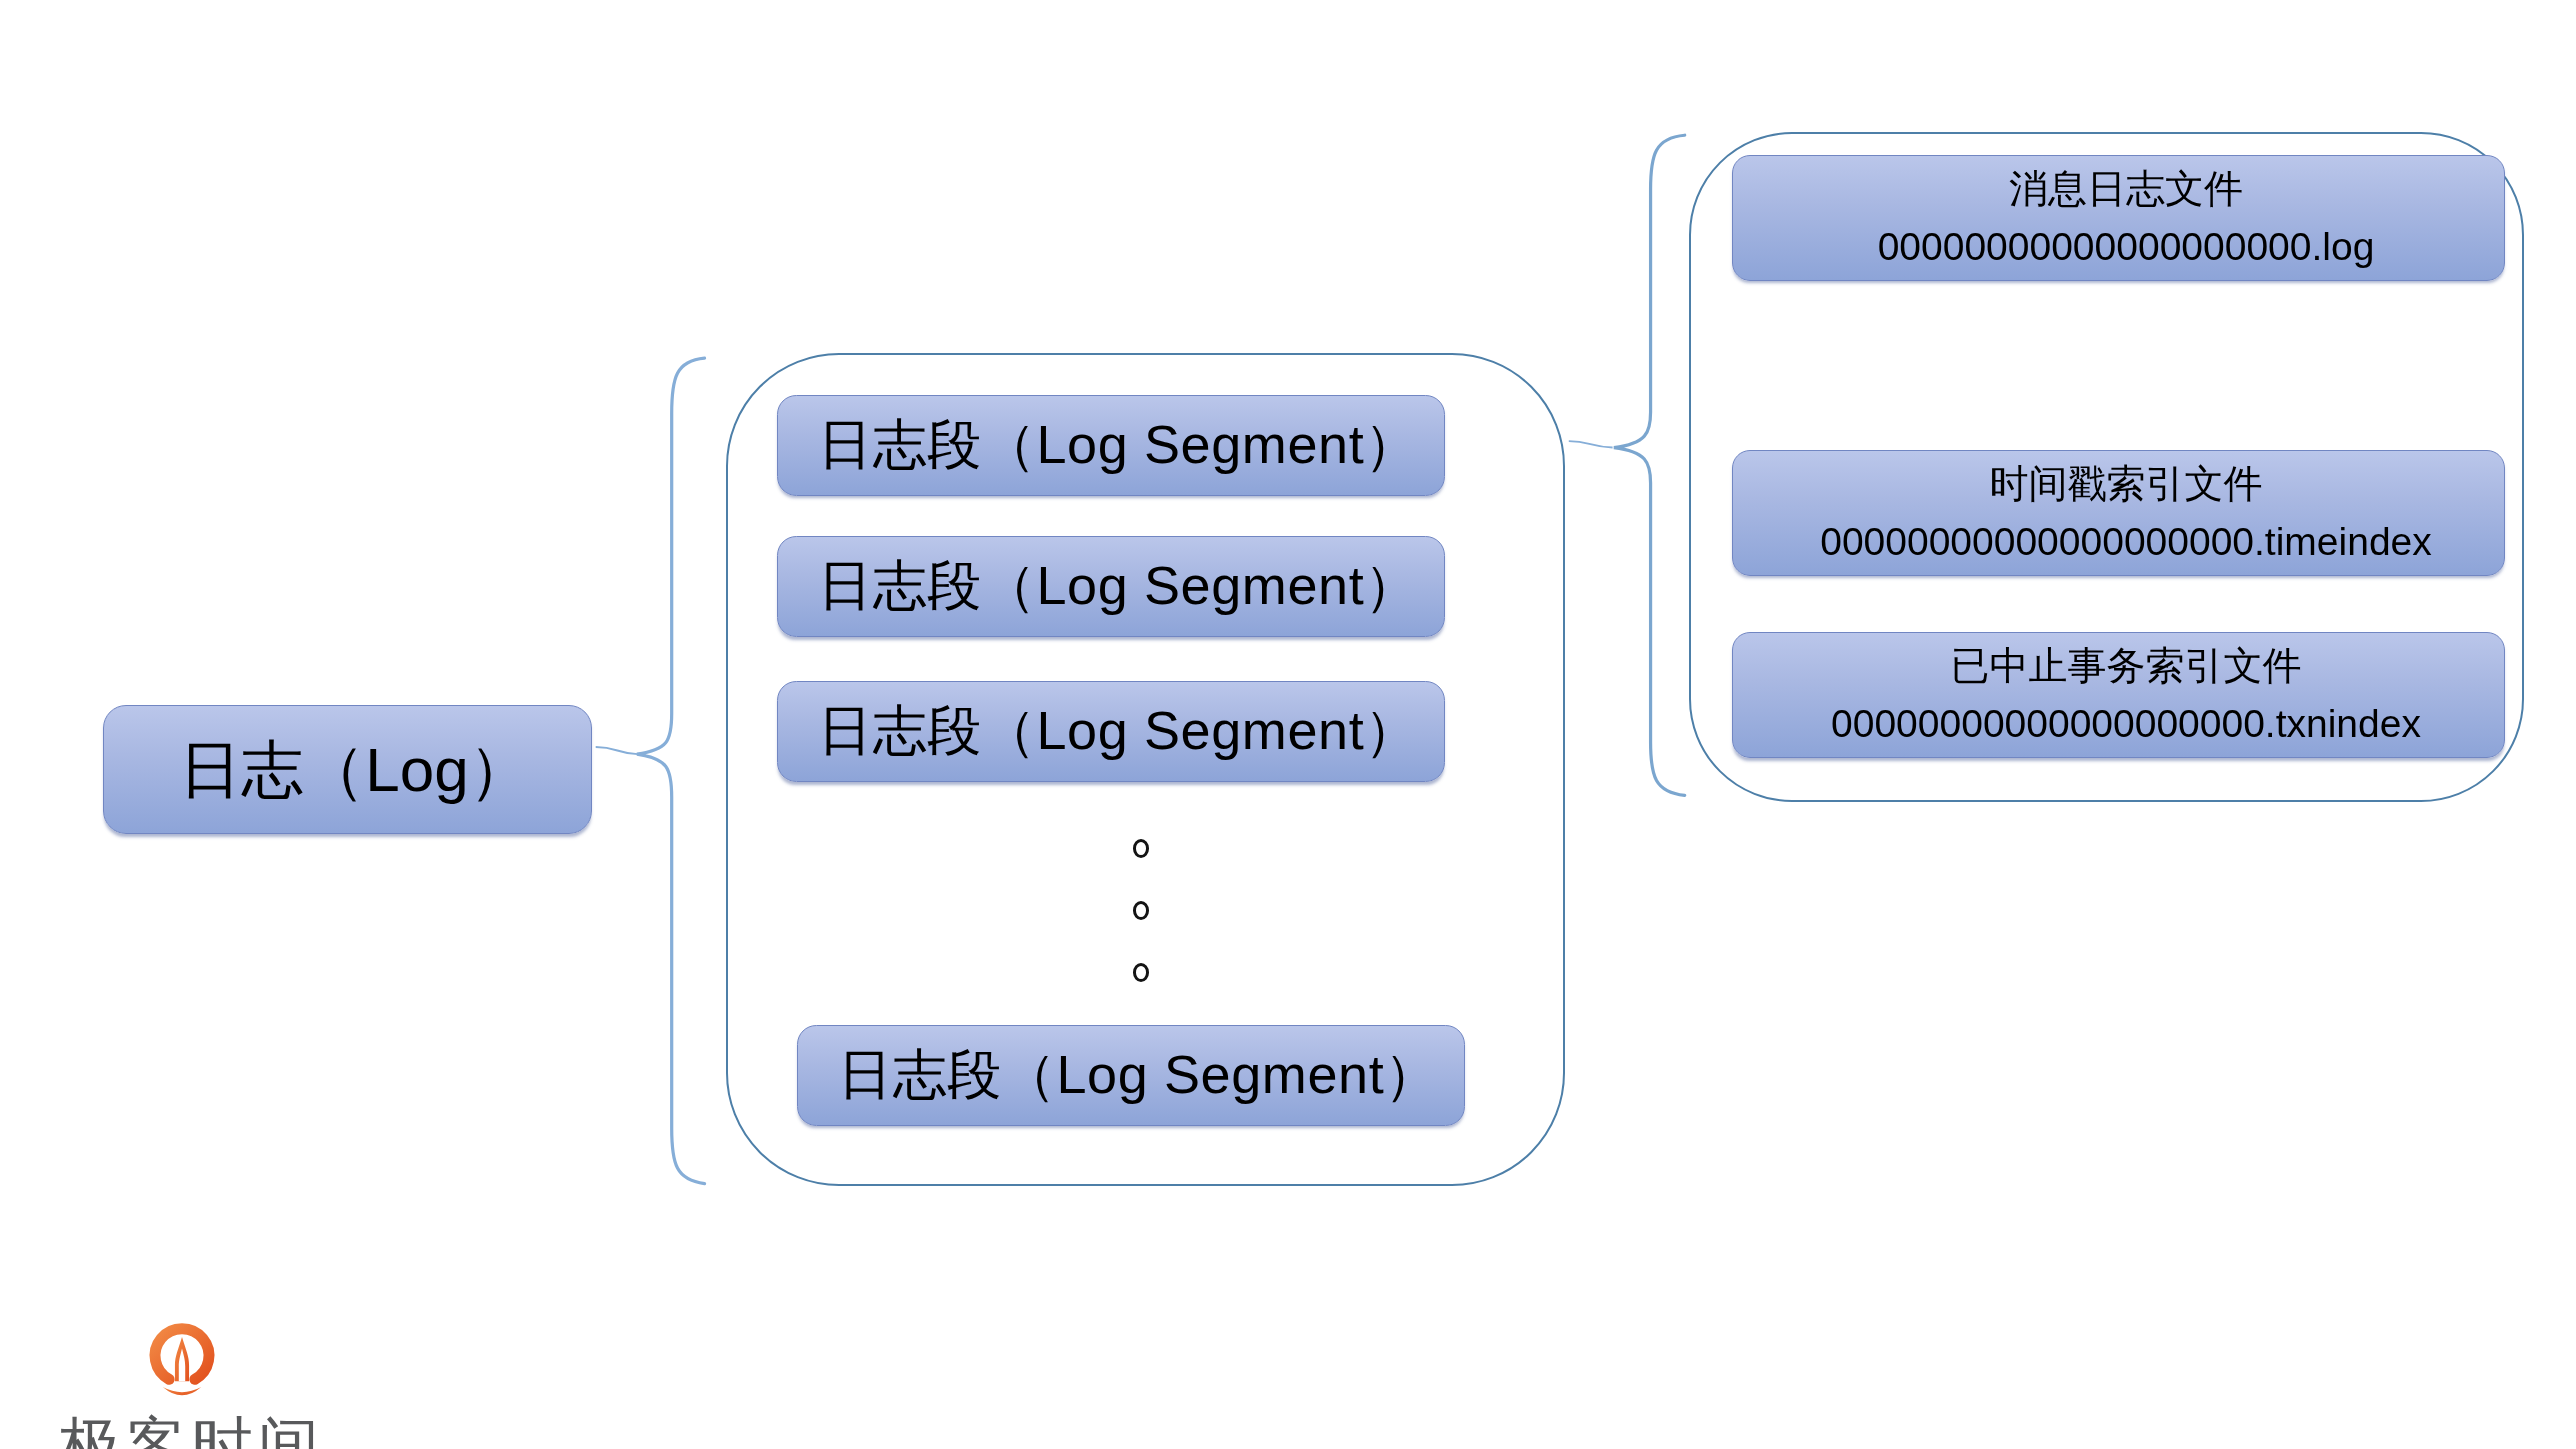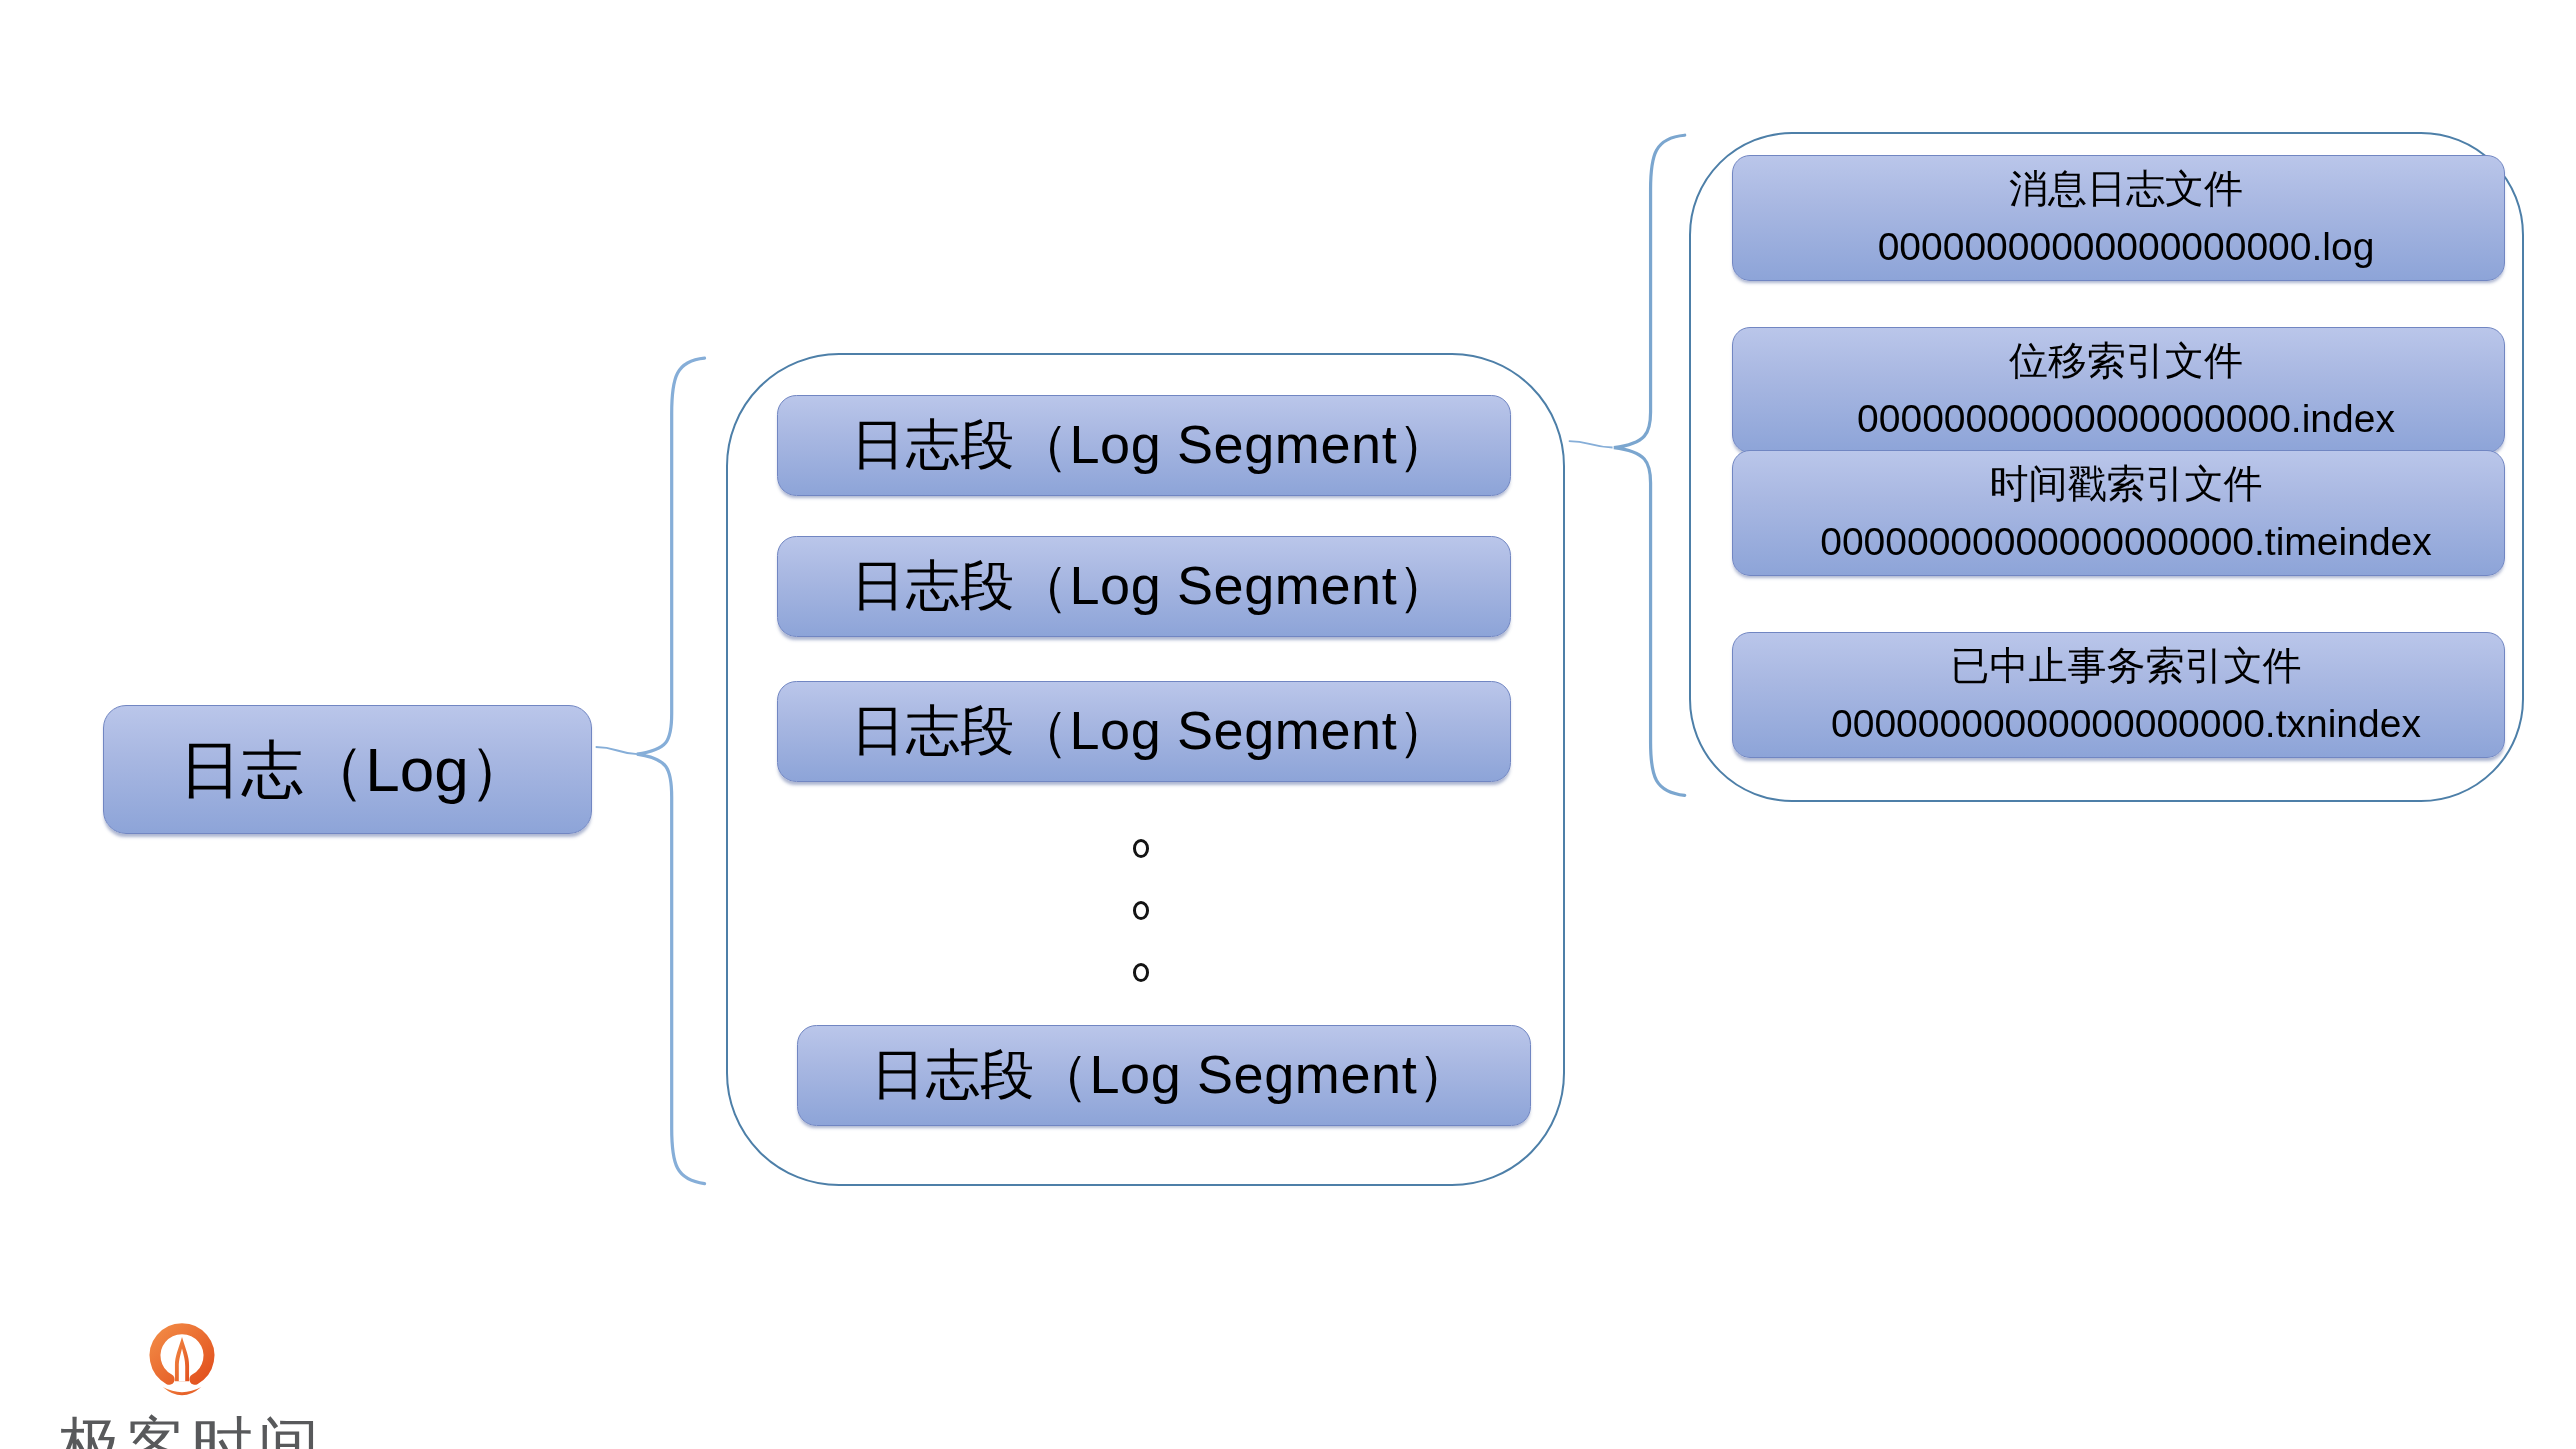--- a/index.html
+++ b/index.html
@@ -16,21 +16,21 @@
     background:linear-gradient(180deg,#bac6ea 0%,#a9b8e2 38%,#8da4d8 100%);
     border:1.9px solid #7186c2;
     border-radius:19.3px;
     box-shadow:0 3.9px 3.2px -1.9px rgba(70,90,150,.45);
     color:#000;
     text-align:center;
     box-sizing:border-box;
     padding-left:15px;
   }
   .log-node{left:103px;top:685px;width:489px;height:129px;font-size:62px;border-radius:23px;margin-top:20px;}
-  .seg-node{left:777px;width:734px;height:101px;font-size:54px;letter-spacing:0.6px;}
+  .seg-node{left:777px;width:668px;height:101px;font-size:54px;letter-spacing:0.6px;}
   .seg-0{top:395px;}
   .seg-1{top:536px;}
   .seg-2{top:681px;}
   .seg-3{top:1025px;left:797px;}
   .file-node{
     left:1732px;width:773px;height:126px;
     flex-direction:column;line-height:1.5;
     font-size:39px;border-radius:18px;
   }
   .file-0{top:155px;}
@@ -113,24 +113,20 @@
   </div>
 
   <div class="dot dot-0"></div>
   <div class="dot dot-1"></div>
   <div class="dot dot-2"></div>
 
   <div class="node file-node file-0">
     <div class="file-title">消息日志文件</div>
     <div class="file-name">00000000000000000000.log</div>
   </div>
-  <div class="node file-node file-1">
-    <div class="file-title">位移索引文件</div>
-    <div class="file-name">00000000000000000000.index</div>
-  </div>
   <div class="node file-node file-2">
     <div class="file-title">时间戳索引文件</div>
     <div class="file-name">00000000000000000000.timeindex</div>
   </div>
   <div class="node file-node file-3">
     <div class="file-title">已中止事务索引文件</div>
     <div class="file-name">00000000000000000000.txnindex</div>
   </div>
 
   <div id="logo">

